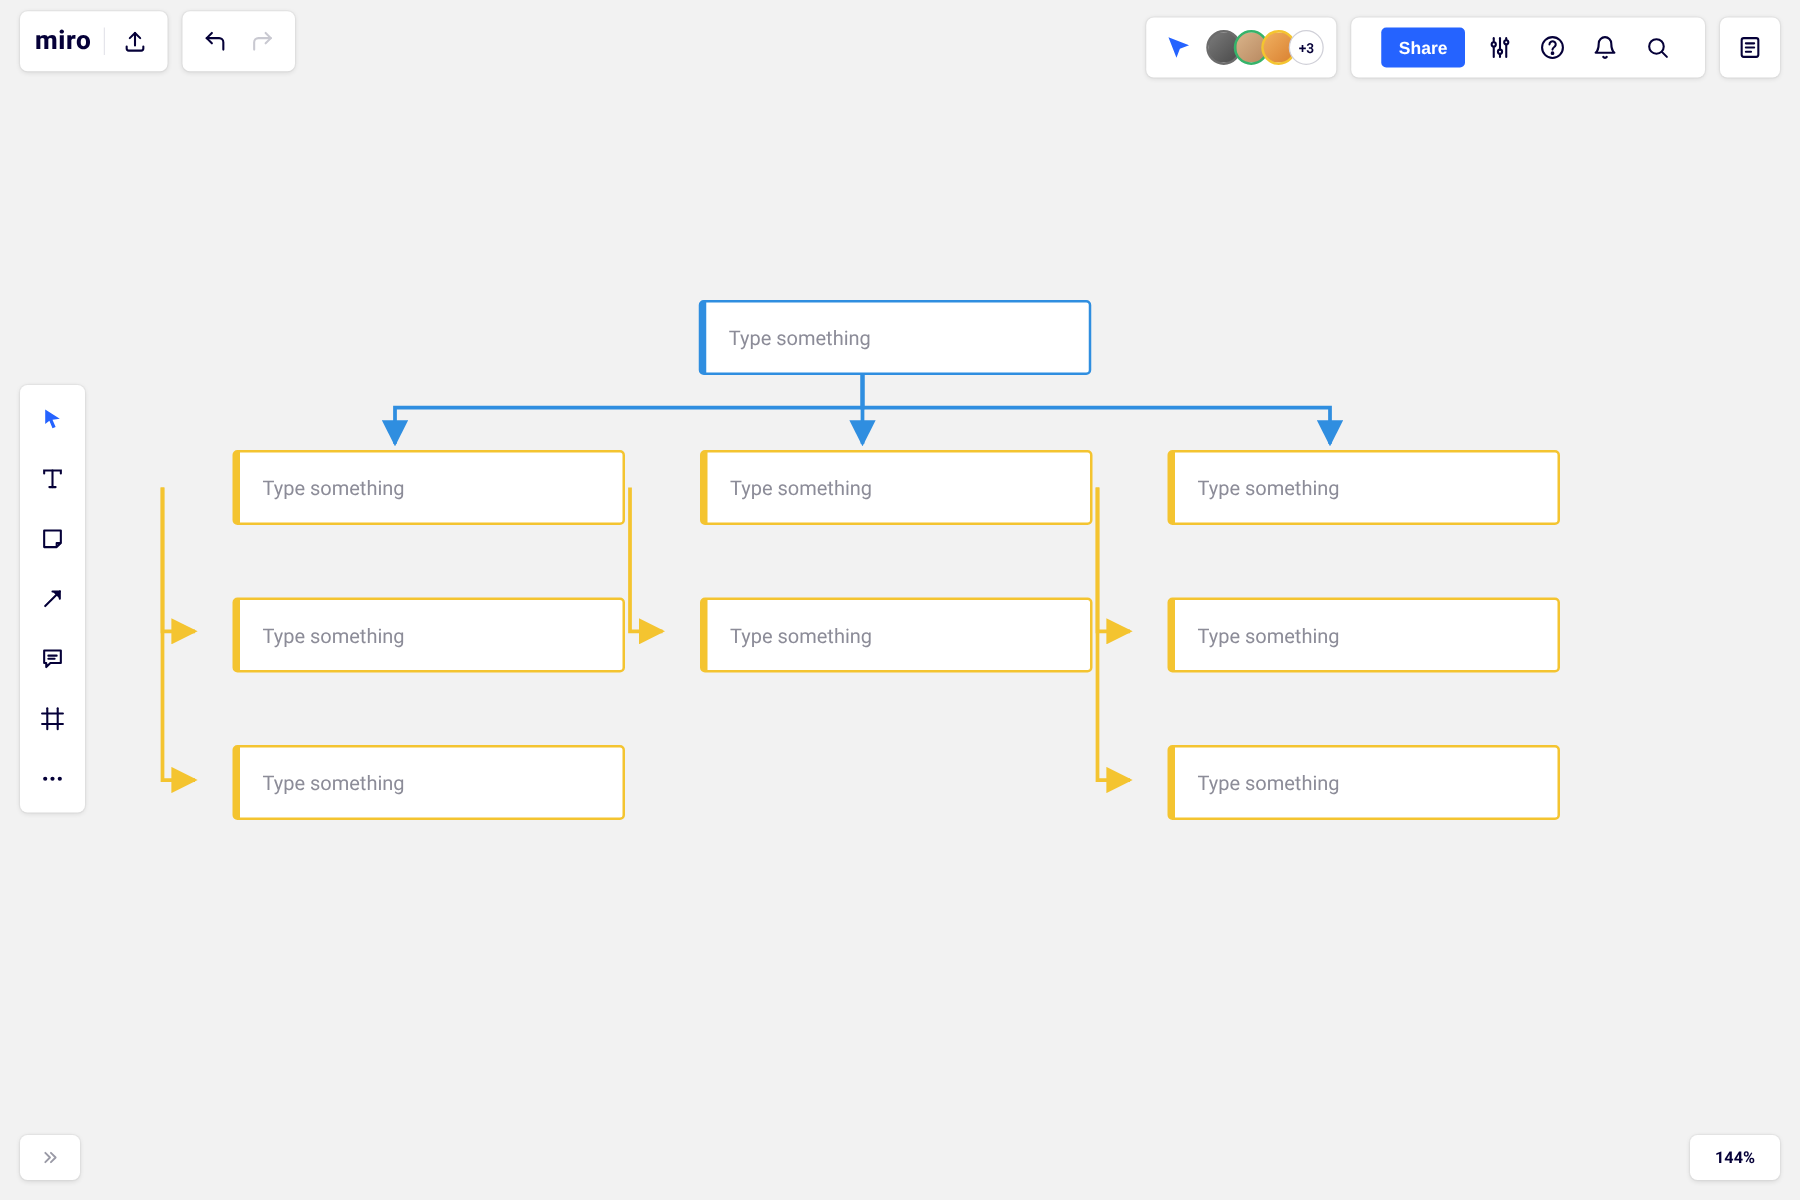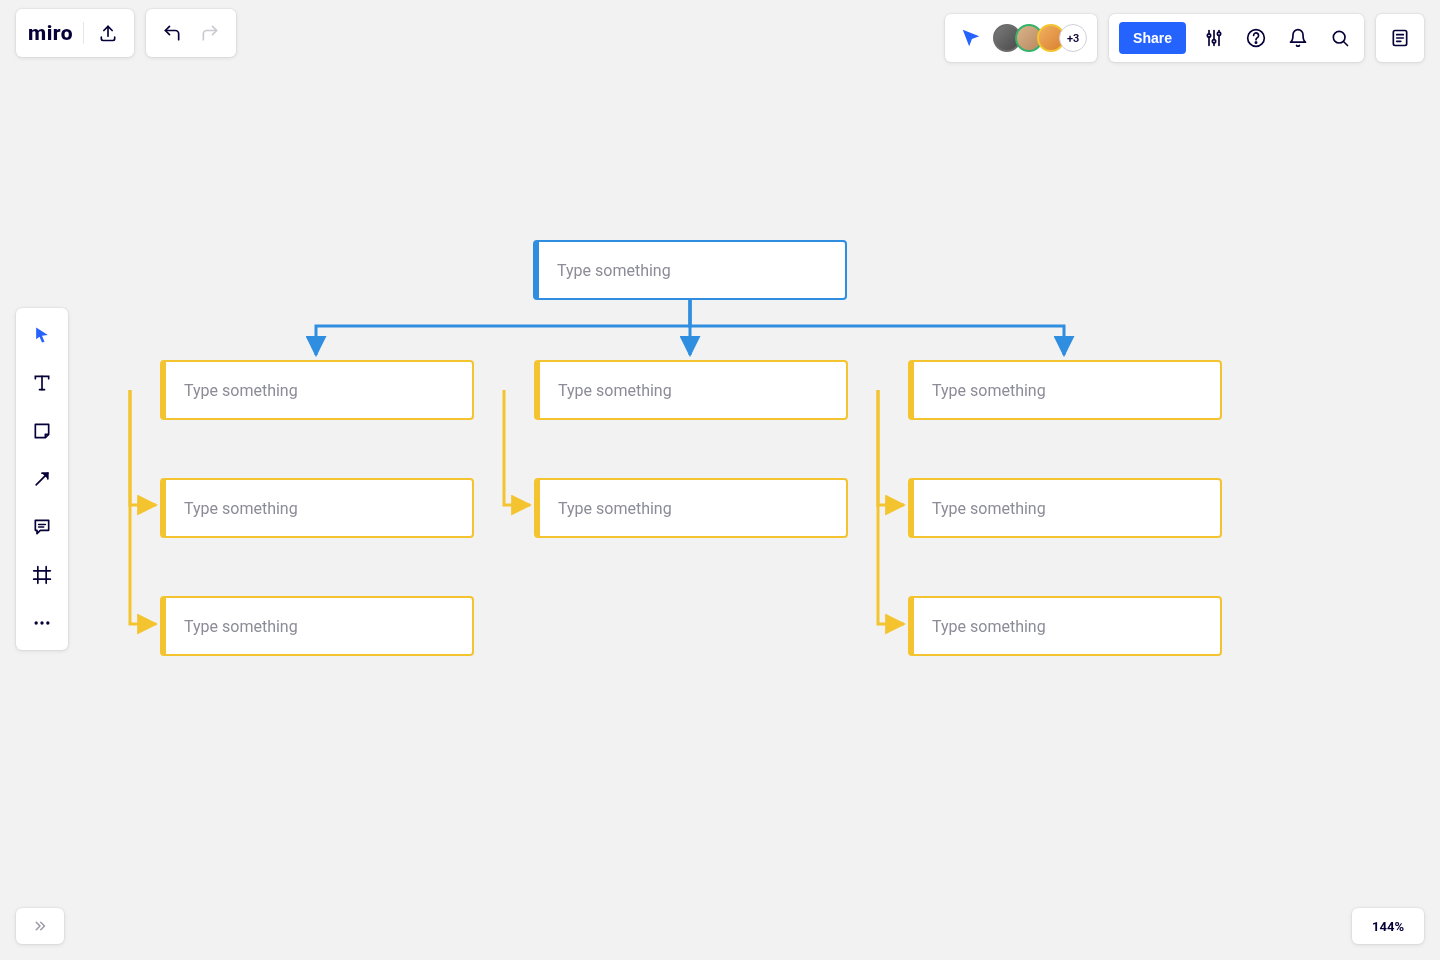--- a/index.html
+++ b/index.html
@@ -13,32 +13,32 @@
   .tbtn { width:28px; height:28px; display:flex; align-items:center; justify-content:center; color:#050038; cursor:pointer; border-radius:4px; }
   .tbtn.disabled { color:#c9c9d1; cursor:default; }
   #undoredo { height:48px; display:flex; align-items:center; padding:0 12px; gap:10px; }
   
   #topright { position:absolute; top:14px; right:16px; display:flex; gap:12px; }
   #collab { height:48px; display:flex; align-items:center; padding:0 10px 0 12px; gap:8px; }
   .avatars { display:flex; align-items:center; }
   .avatar { width:28px; height:28px; border-radius:50%; border:2px solid #fff; margin-left:-6px; background:#888; display:flex; align-items:center; justify-content:center; }
   .avatar:first-child { margin-left:0; }
   .more-avatar { background:#fff; border:1px solid #d0d0d8; font-size:11px; font-weight:600; color:#050038; }
-  #actions { height:48px; display:flex; align-items:center; padding:0 10px; gap:14px; }
+  #actions { height:48px; display:flex; align-items:center; padding:0 24px; gap:14px; }
   .share-btn { background:#2563ff; color:#fff; font-weight:700; font-size:14px; border:none; height:32px; padding:0 14px; border-radius:4px; cursor:pointer; }
   #activity { height:48px; width:48px; display:flex; align-items:center; justify-content:center; }
   
   #sidetools { position:absolute; left:16px; top:308px; width:52px; padding:10px 0; display:flex; flex-direction:column; align-items:center; gap:14px; }
   .sidetool { width:34px; height:34px; display:flex; align-items:center; justify-content:center; color:#050038; cursor:pointer; border-radius:4px; }
   .sidetool.active { color:#2563ff; }
   
   #bl { position:absolute; left:16px; bottom:16px; width:48px; height:36px; display:flex; align-items:center; justify-content:center; }
   #zoom { position:absolute; right:16px; bottom:16px; height:36px; padding:0 20px; display:flex; align-items:center; font-size:13px; font-weight:700; color:#050038; }
   
-  .node { position:absolute; background:#fff; border-radius:4px; display:flex; align-items:center; padding:0 18px; color:#8c8c98; font-size:16px; cursor:text; }
+  .node { position:absolute; background:#fff; border-radius:4px; display:flex; align-items:center; padding:0 18px; color:#8c8c98; font-size:16px; cursor:text;margin-left:26px; }
   .node-root { border:2px solid #2f8ee0; border-left:6px solid #2f8ee0; }
   .node-child { border:2px solid #f4c430; border-left:6px solid #f4c430; }
   svg.connectors { position:absolute; top:0; left:0; width:1440px; height:960px; pointer-events:none; }
 </style>
 </head>
 <body>
 
 <svg class="connectors">
   <defs>
     <marker id="arrow-blue" viewBox="0 0 10 10" refX="9" refY="5" markerWidth="7" markerHeight="7" orient="auto-start-reverse">

